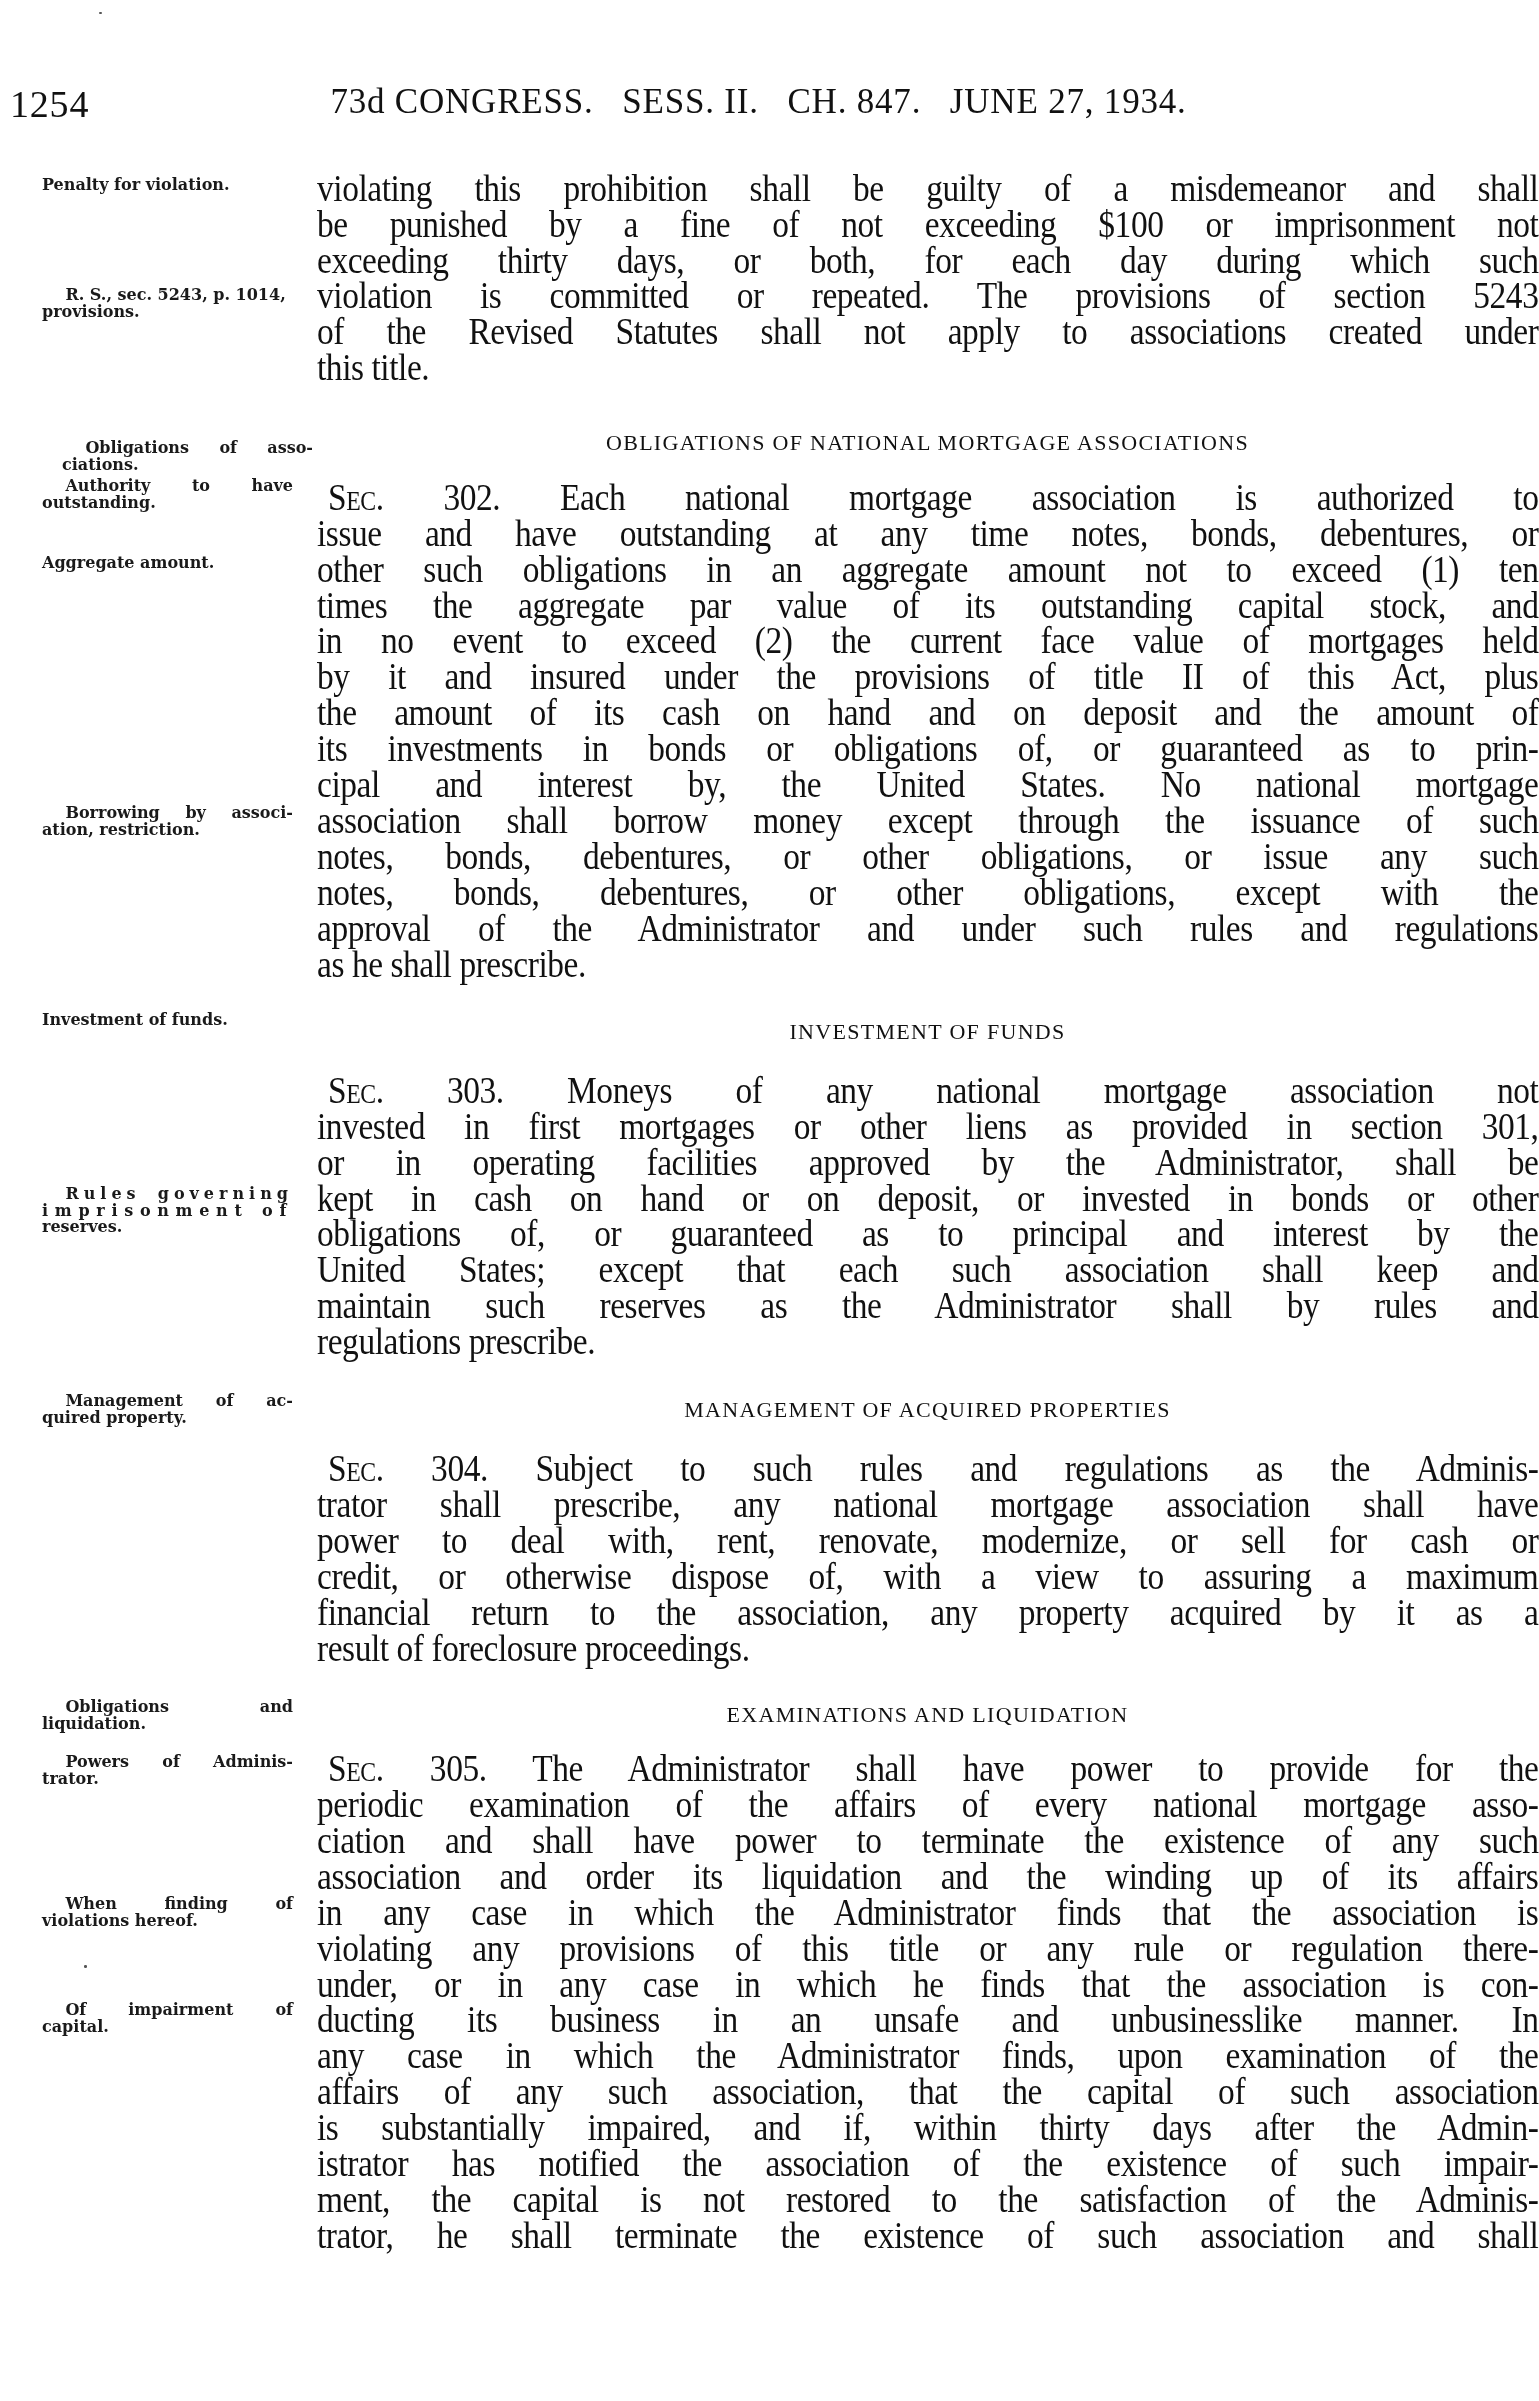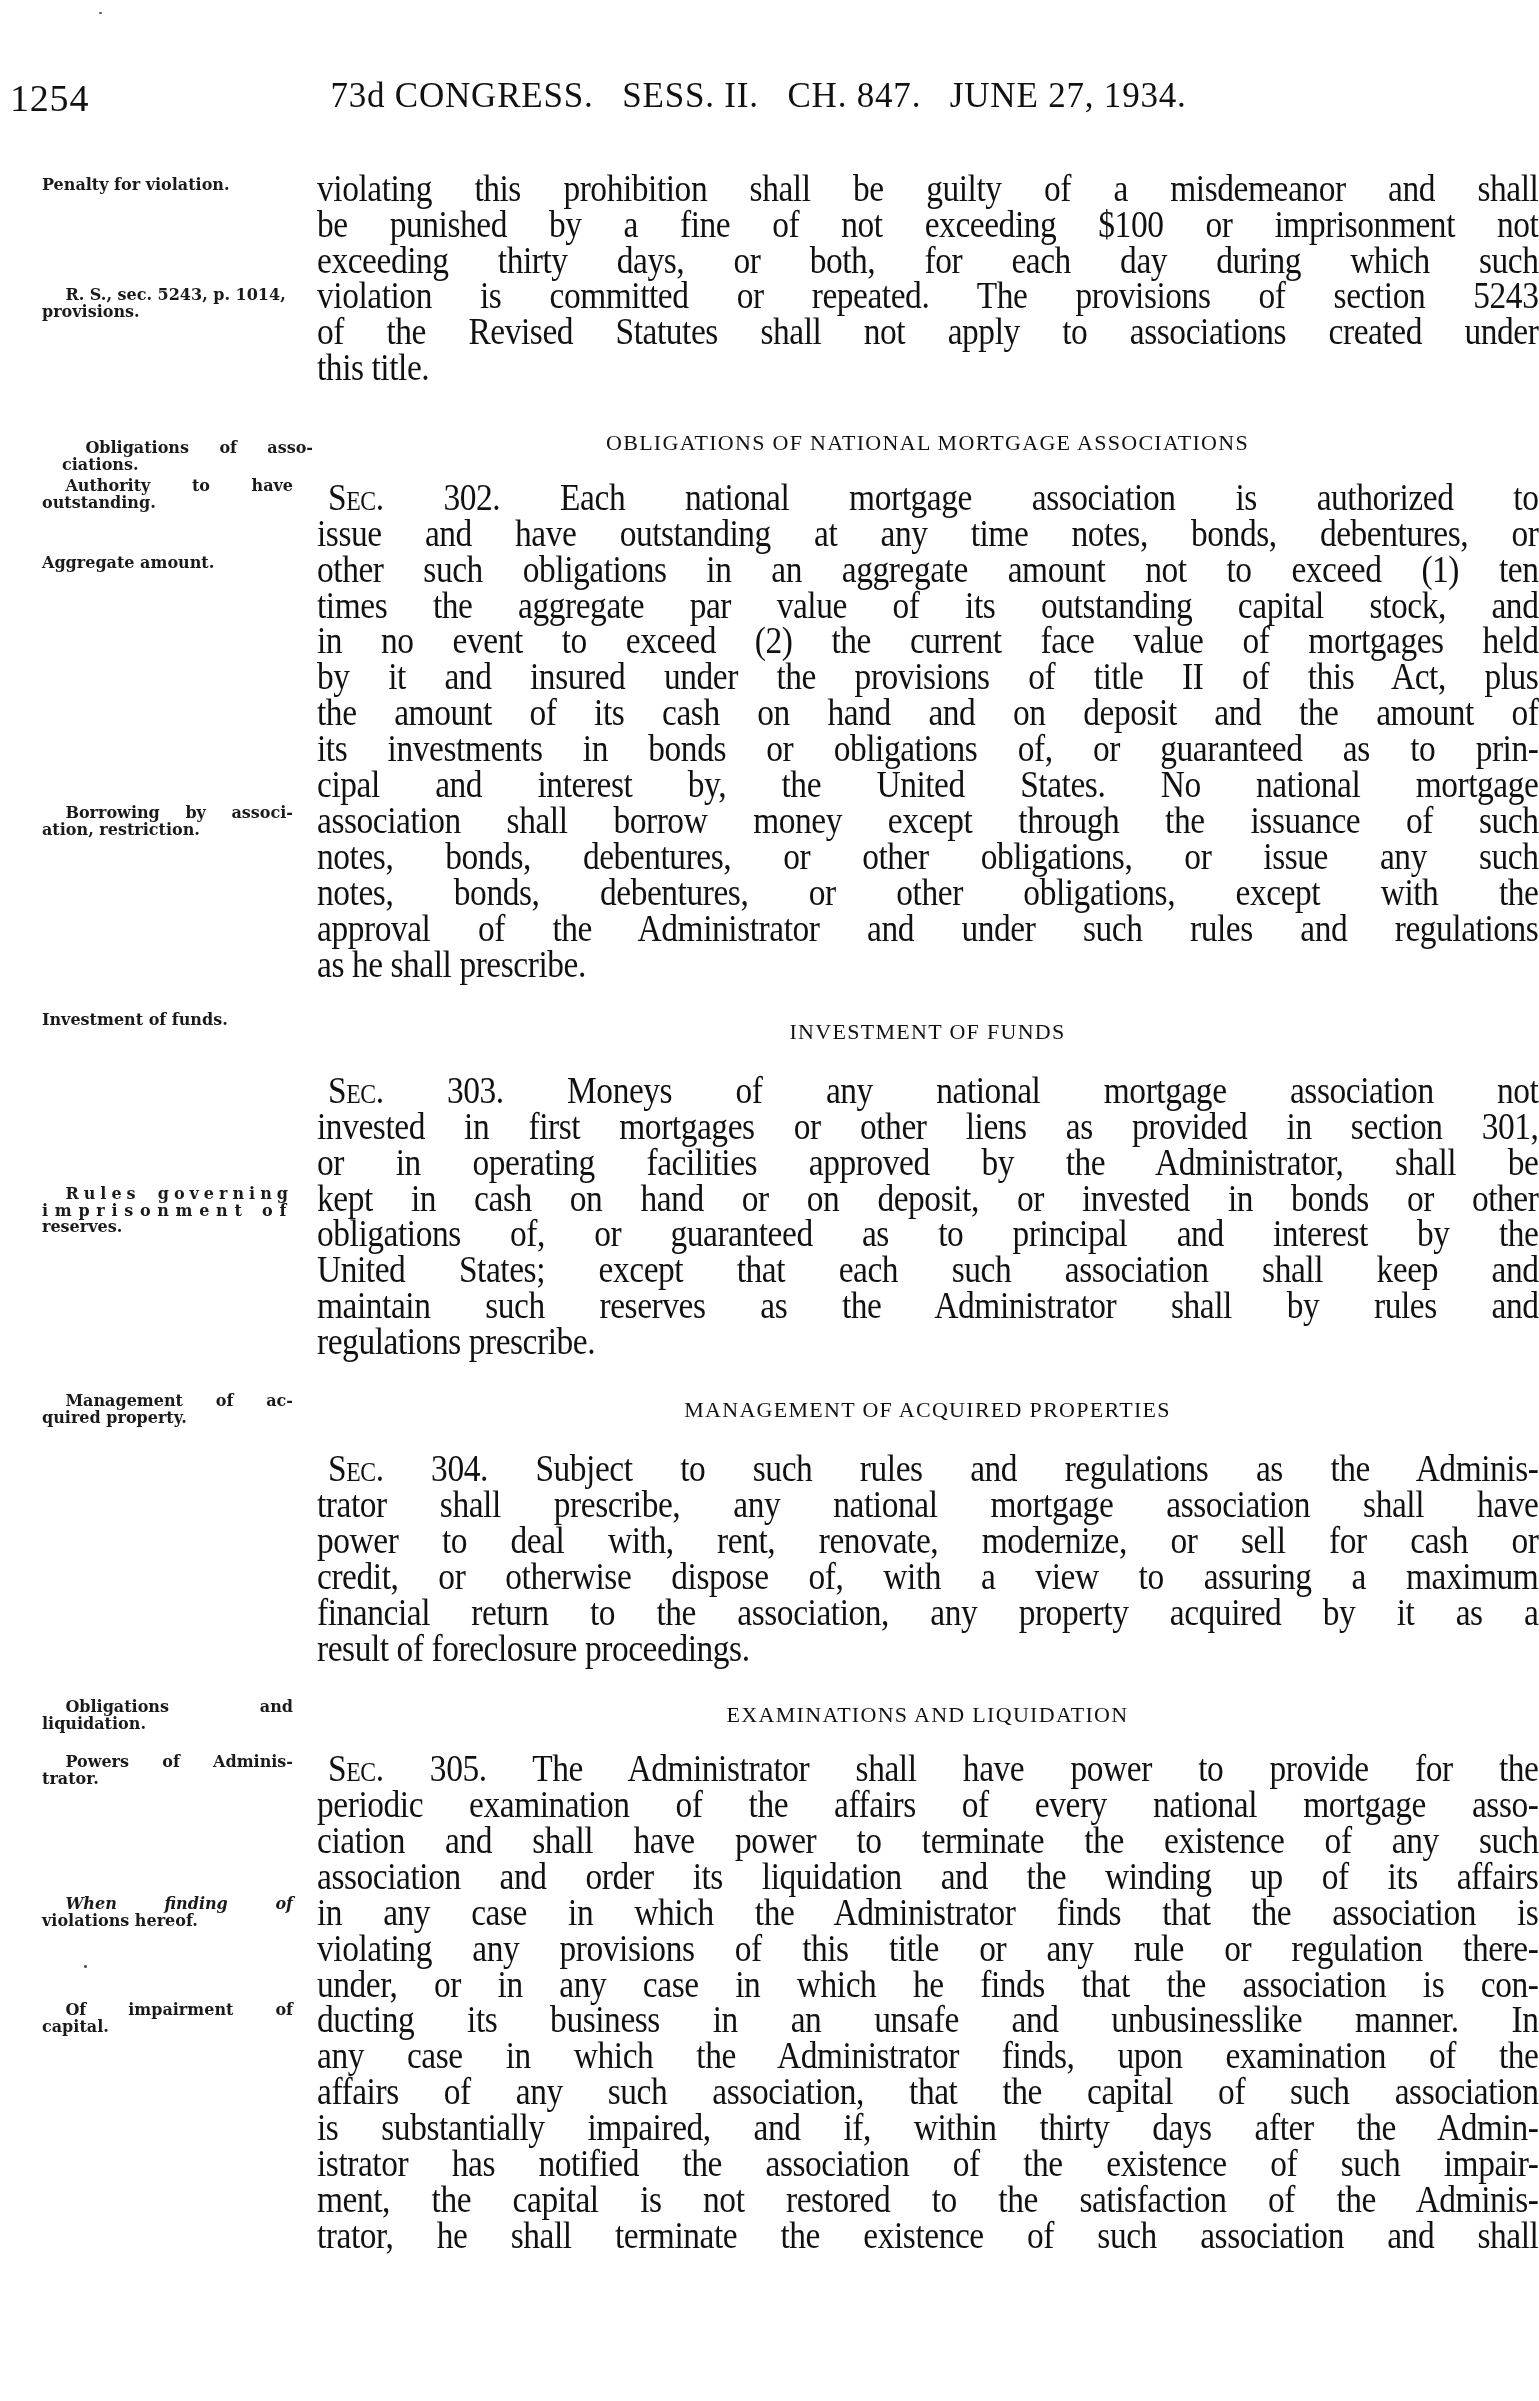--- a/index.html
+++ b/index.html
@@ -1,18 +1,18 @@
 <!DOCTYPE html>
 <html style="font-size:13.4px"><head>
   <meta charset="utf-8">
   <style>
     html, body { margin: 0; padding: 0; background: #ffffff; }
     body { width: 1539px; height: 2401px; position: relative; overflow: hidden; color: #111111; font-family: "DejaVu Serif", "Liberation Serif", serif; }
     .page { position: absolute; left: 0; top: 0; width: 1539px; height: 2401px; background: #ffffff; }
-    .running-head { position: absolute; top: 76px; left: 0; width: 1321px; height: 50px; }
+    .running-head { position: absolute; top: 82px; left: 0; width: 1321px; height: 50px; }
     .page-number { position: absolute; left: 10px; top: 0; font-family: "Liberation Serif", serif; font-size: 38px; letter-spacing: 0.8px; }
     .head-text { position: absolute; left: 107px; top: 0; width: 1303px; text-align: center; font-family: "Liberation Serif", serif; font-size: 35px; letter-spacing: 0.8px; white-space: pre; }
     .margin-note { position: absolute; left: 42px; width: 251px; font-family: "DejaVu Serif", serif; font-size: 16px; line-height: 16.7px; font-weight: bold; color: #1a1a1a; text-align: justify; text-align-last: left; }
     .margin-note .ind { display: block; text-indent: 23.4px; }
     .margin-note.spaced { text-align-last: justify; }
     .body-col { position: absolute; left: 317px; width: 1221px; }
     .line { position: absolute; left: 0; width: 1221px; height: 38px; font-family: "Liberation Serif", serif; font-size: 38px; line-height: 38px; white-space: nowrap; text-align: justify; text-align-last: justify; letter-spacing: -0.5px; transform: scaleX(0.88); transform-origin: left top; width: 1388px; }
     .line.last { text-align-last: left; }
     .line.indent { padding-left: 12.5px; box-sizing: border-box; }
     .section-heading { position: absolute; left: 0; width: 1221px; text-align: center; font-family: "Liberation Serif", serif; font-size: 22px; letter-spacing: 1.3px; white-space: nowrap; }
@@ -65,21 +65,21 @@
   </div>
   <div class="margin-note spaced" style="top:1699px;">
     <span class="ind" style="text-align-last:justify;">Obligations and</span>
     <span style="display:block;text-align-last:left;">liquidation.</span>
   </div>
   <div class="margin-note spaced" style="top:1754px;">
     <span class="ind" style="text-align-last:justify;">Powers of Adminis-</span>
     <span style="display:block;text-align-last:left;">trator.</span>
   </div>
   <div class="margin-note spaced" style="top:1896px;">
-    <span class="ind" style="text-align-last:justify;font-style:italic;">When finding of</span>
+    <span class="ind" style="text-align-last:justify;">When finding of</span>
     <span style="display:block;text-align-last:left;">violations hereof.</span>
   </div>
   <div class="margin-note spaced" style="top:2002px;">
     <span class="ind" style="text-align-last:justify;">Of impairment of</span>
     <span style="display:block;text-align-last:left;">capital.</span>
   </div>
 
   <div class="body-col" style="top:0;">
 
     <div>

